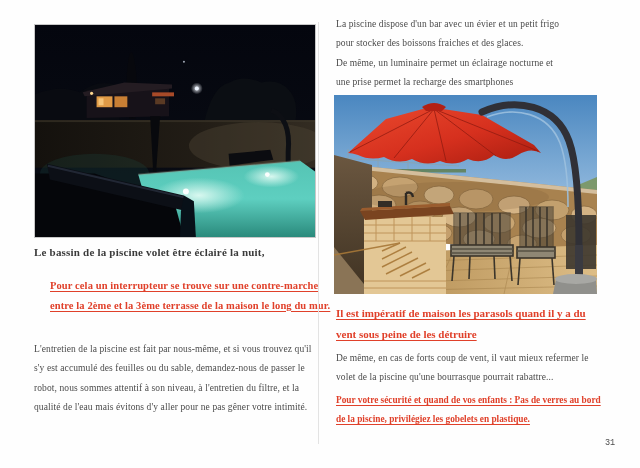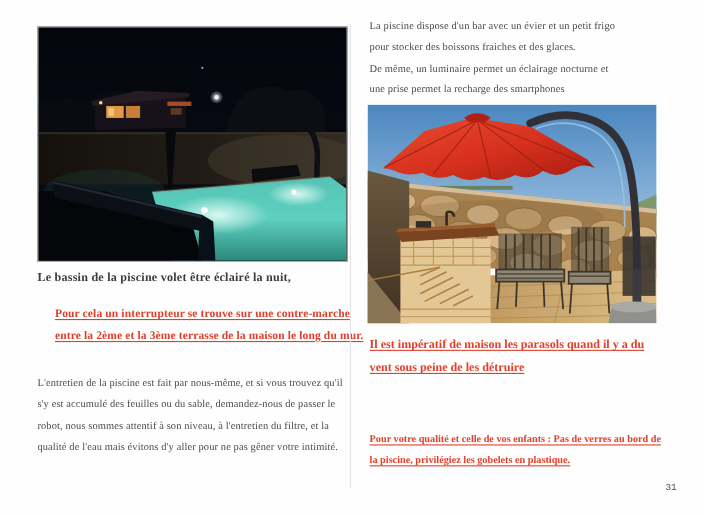--- a/index.html
+++ b/index.html
@@ -294,17 +294,18 @@
         <path d="M148,17 C182,2 222,10 235,46 C243,68 245,108 245,152" stroke="#303036" stroke-width="7" fill="none" stroke-linecap="round"></path>
         <path d="M153,22 C182,11 214,18 226,48 C232,64 234,92 234,112" stroke="#9cc0de" stroke-width="1.6" fill="none" opacity="0.9"></path>
         <rect x="241" y="150" width="8" height="36" fill="#3a3a40"></rect>
         <polygon points="222,184 262,184 263,199 219,199" fill="#90908c"></polygon>
         <ellipse cx="242" cy="184" rx="21" ry="5" fill="#a8a8a4"></ellipse>
       </g>
     </svg>
   </figure>
 
   <div class="red-heading red">Il est impératif de maison les parasols quand il y a du vent sous peine de les détruire</div>
-  <div class="red-bottom red">Pour votre qualité et celle de vos enfants : Pas de verres au bord de la piscine, privilégiez les gobelets en plastique.</div>
+  <div class="body-text body-right">De même, en cas de forts coup de vent, il vaut mieux refermer le volet de la piscine qu'une bourrasque pourrait rabattre...</div>
+  <div class="red-bottom red">Pour votre sécurité et quand de vos enfants : Pas de verres au bord de la piscine, privilégiez les gobelets en plastique.</div>
 
   <div class="divider"></div>
   <div class="page-number">31</div>
 </div>
 
 </body></html>

